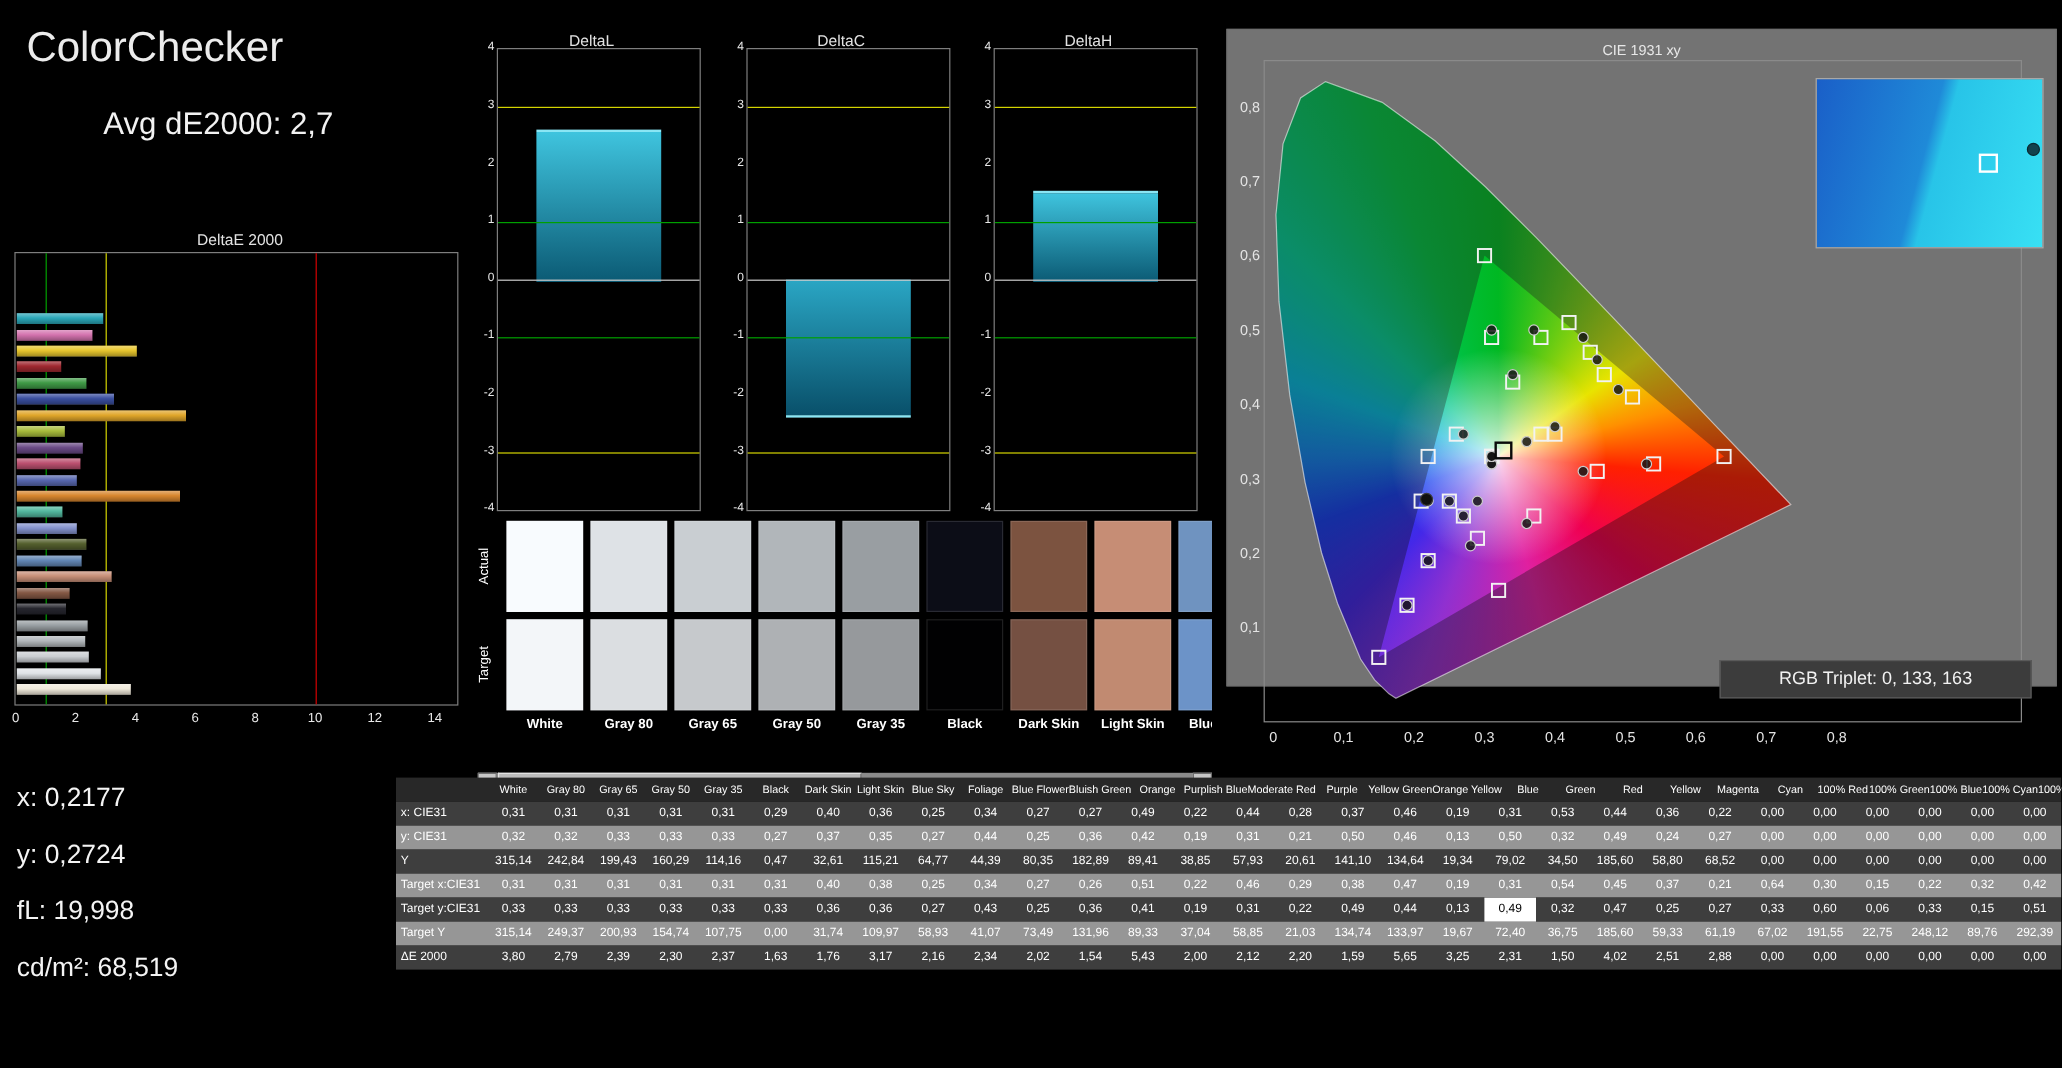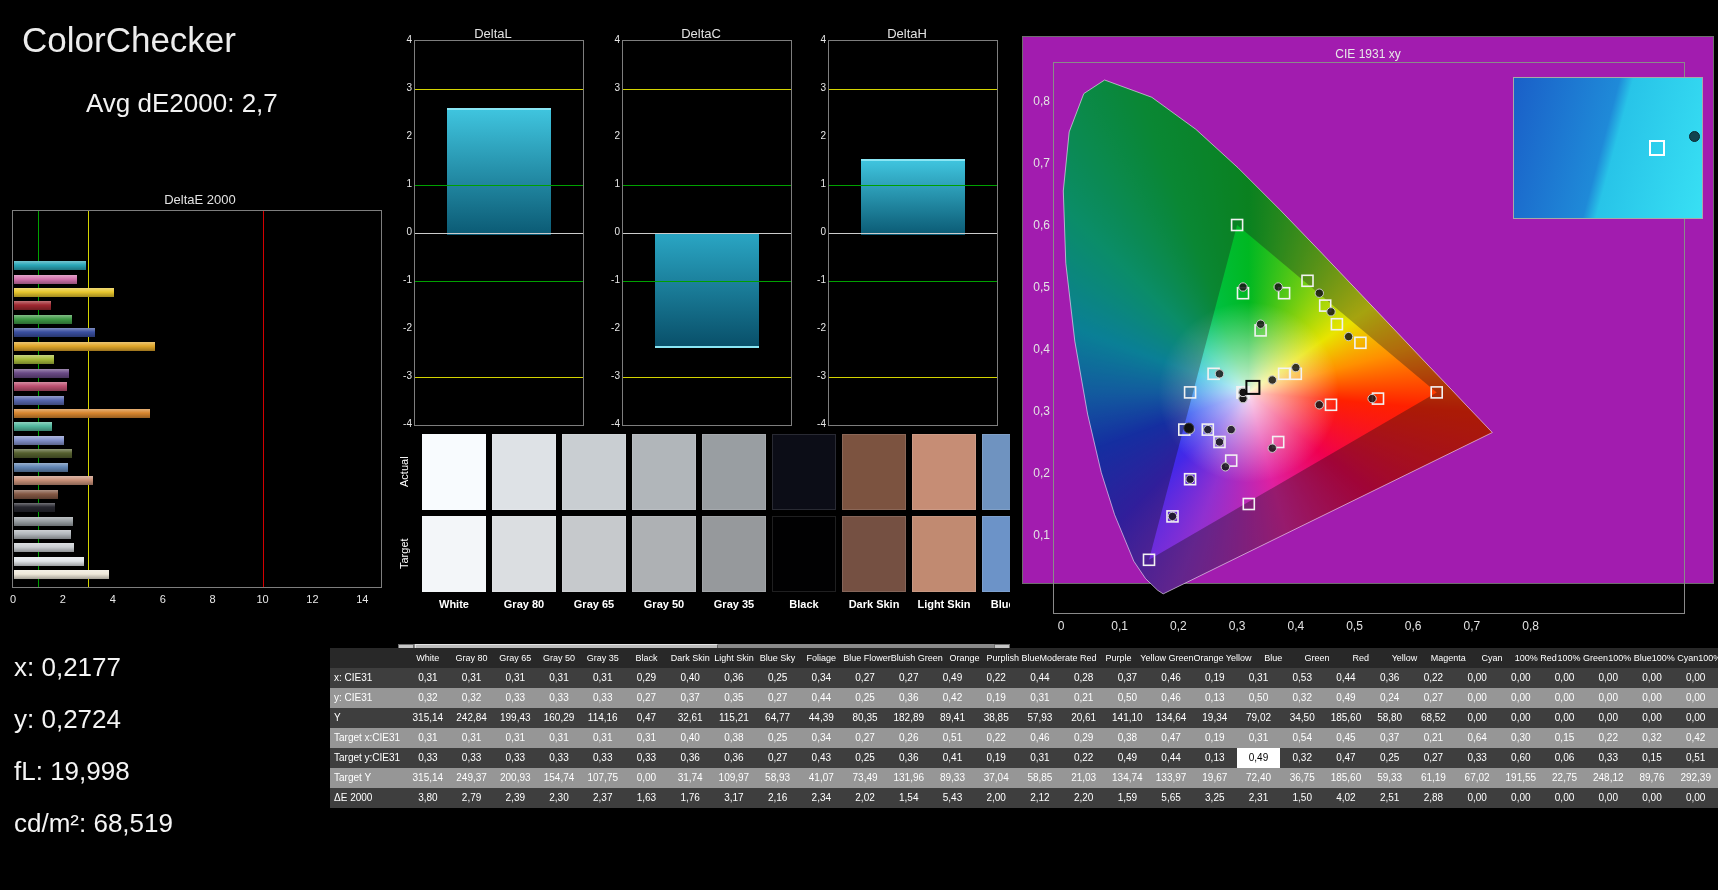--- a/index.html
+++ b/index.html
@@ -33,21 +33,21 @@
   #patch-panel{position:absolute;left:398px;top:430px;width:612px;height:234px;background:#000;overflow:hidden;}
   .rot-label{position:absolute;left:0;width:18px;writing-mode:vertical-rl;transform:rotate(180deg);text-align:center;font-size:11px;color:#fff;}
   .patch-sq{position:absolute;width:64px;height:76px;border:1px solid rgba(255,255,255,0.12);box-sizing:border-box;}
   .patch-lab{position:absolute;top:168px;width:64px;text-align:center;font-size:11px;font-weight:bold;color:#fff;}
   #patch-scrollbar{position:absolute;left:0;right:0;top:214px;height:16px;background:#8a8a8a;}
   .sb-btn{position:absolute;top:0;width:16px;height:16px;background:#c6c6c6;border:1px solid #6e6e6e;box-sizing:border-box;color:#111;font-size:7px;line-height:14px;text-align:center;}
   #sb-left{left:0;} #sb-right{right:0;}
   #sb-thumb{position:absolute;left:17px;top:0;width:303px;height:16px;background:#bcbcbc;border:1px solid #e2e2e2;border-right-color:#5e5e5e;border-bottom-color:#5e5e5e;box-sizing:border-box;}
 
   
-  #cie-panel{position:absolute;left:1022px;top:36px;width:692px;height:548px;background:#a21caf;border:1px solid #6e6e6e;box-sizing:border-box;}
+  #cie-panel{position:absolute;left:1022px;top:24px;width:692px;height:548px;background:#737373;border:1px solid #6e6e6e;box-sizing:border-box;}
   #cie-title{position:absolute;left:0;right:0;top:10px;text-align:center;font-size:12px;color:#e8e8e8;}
   #cie-box{position:absolute;left:30px;top:25px;width:630px;height:550px;border:1px solid #8a8a8a;}
   .cie-gamut{position:absolute;left:0;top:0;width:692px;height:616px;
      background:
        radial-gradient(circle 125px at 32.6% 57.7%, rgba(255,255,255,0.85), rgba(255,255,255,0) 72%),
        conic-gradient(from 0deg at 32.6% 57.7%,
          #00b822 0deg,#7ccf10 30deg,#e8e400 55deg,#ff9000 75deg,#ff2000 95deg,
          #f00050 130deg,#e020a0 165deg,#9030d0 200deg,#4428e8 225deg,#1840f0 250deg,
          #1080e8 270deg,#00b4d8 290deg,#00c890 315deg,#00c040 340deg,#00b822 360deg);}
   #cie-horseshoe{filter:brightness(0.72) saturate(0.9);}
@@ -57,21 +57,21 @@
   #cie-inset{position:absolute;left:490px;top:40px;width:188px;height:140px;border:1px solid #a8a8a8;
      background:linear-gradient(105deg,#1a5fc8 0%,#1f8ad8 47%,#28c4e8 53%,#38e0f4 100%);}
   #inset-square{position:absolute;left:72%;top:44%;width:12px;height:12px;border:2px solid #fff;}
   #inset-circle{position:absolute;left:93%;top:38%;width:9px;height:9px;border-radius:50%;background:#12424e;border:1px solid #0a2830;}
   #rgb-badge{position:absolute;left:410px;top:525px;width:258px;height:30px;line-height:30px;text-align:center;
      background:#3c3c3c;border:1px solid #5a5a5a;font-size:15px;color:#f2f2f2;}
 
   
   #reading{position:absolute;left:14px;top:652px;}
   #reading .rtitle{font-size:27px;color:#f2f2f2;margin-bottom:16px;}
-  #reading .rline{font-size:26px;color:#f4f4f4;margin-bottom:21px;}
+  #reading .rline{font-size:22px;color:#f4f4f4;margin-bottom:21px;}
 
   
   #data-table{position:absolute;left:330px;top:648px;width:1388px;}
   .trow{display:flex;height:20px;line-height:20px;}
   .trow.thead{background:#282828;}
   .trow.dark{background:#3e3e3e;}
   .trow.light{background:#969696;}
   .corner-cell,.label-cell{flex:0 0 76px;padding-left:4px;box-sizing:border-box;font-size:10px;color:#fff;white-space:nowrap;overflow:hidden;}
   .hcell,.cell{flex:0 0 calc((100% - 76px)/30);text-align:center;font-size:10px;color:#fff;white-space:nowrap;}
   .hcell{font-size:9px;}
@@ -310,20 +310,21 @@
         <div class="cie-ylab" style="top: 305px;">0,4</div>
         <div class="cie-ylab" style="top: 243px;">0,5</div>
         <div class="cie-ylab" style="top: 181px;">0,6</div>
         <div class="cie-ylab" style="top: 119px;">0,7</div>
         <div class="cie-ylab" style="top: 57px;">0,8</div>
       </div>
     <div id="cie-inset">
       <div id="inset-square"></div>
       <div id="inset-circle"></div>
     </div>
+    <div id="rgb-badge">RGB Triplet: 0, 133, 163</div>
   </div>
 
   <div id="reading">
     <div class="rline">x: 0,2177</div>
     <div class="rline">y: 0,2724</div>
     <div class="rline">fL: 19,998</div>
     <div class="rline">cd/m²: 68,519</div>
   </div>
 
   <div id="data-table">

